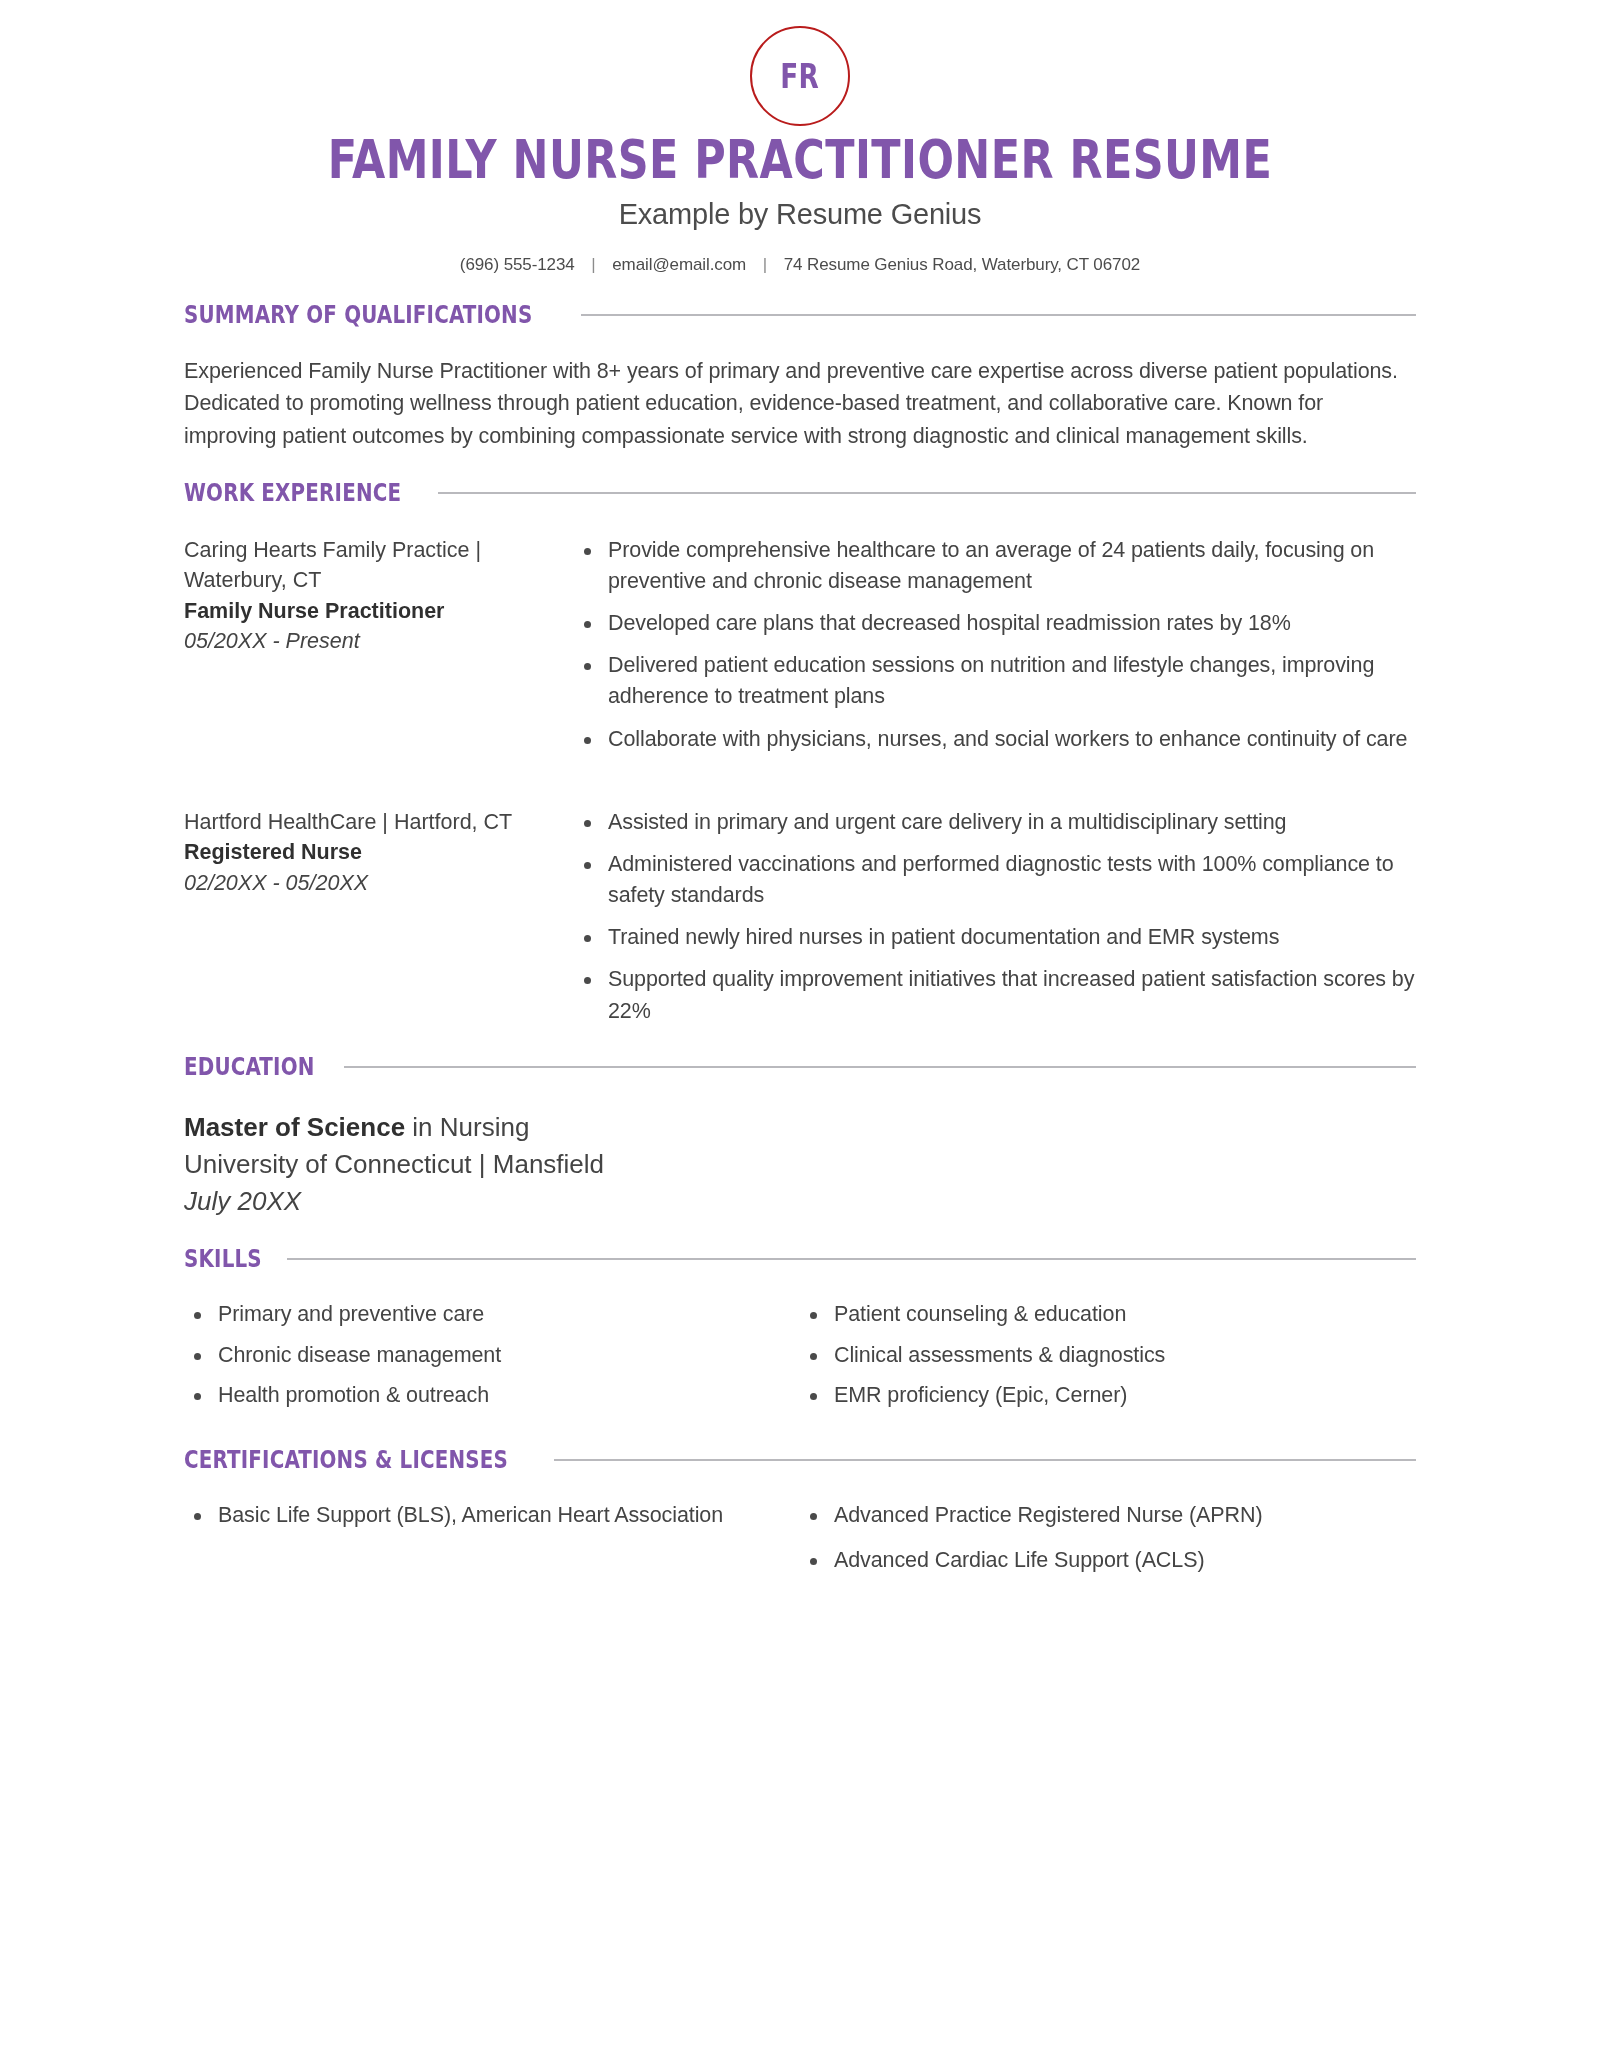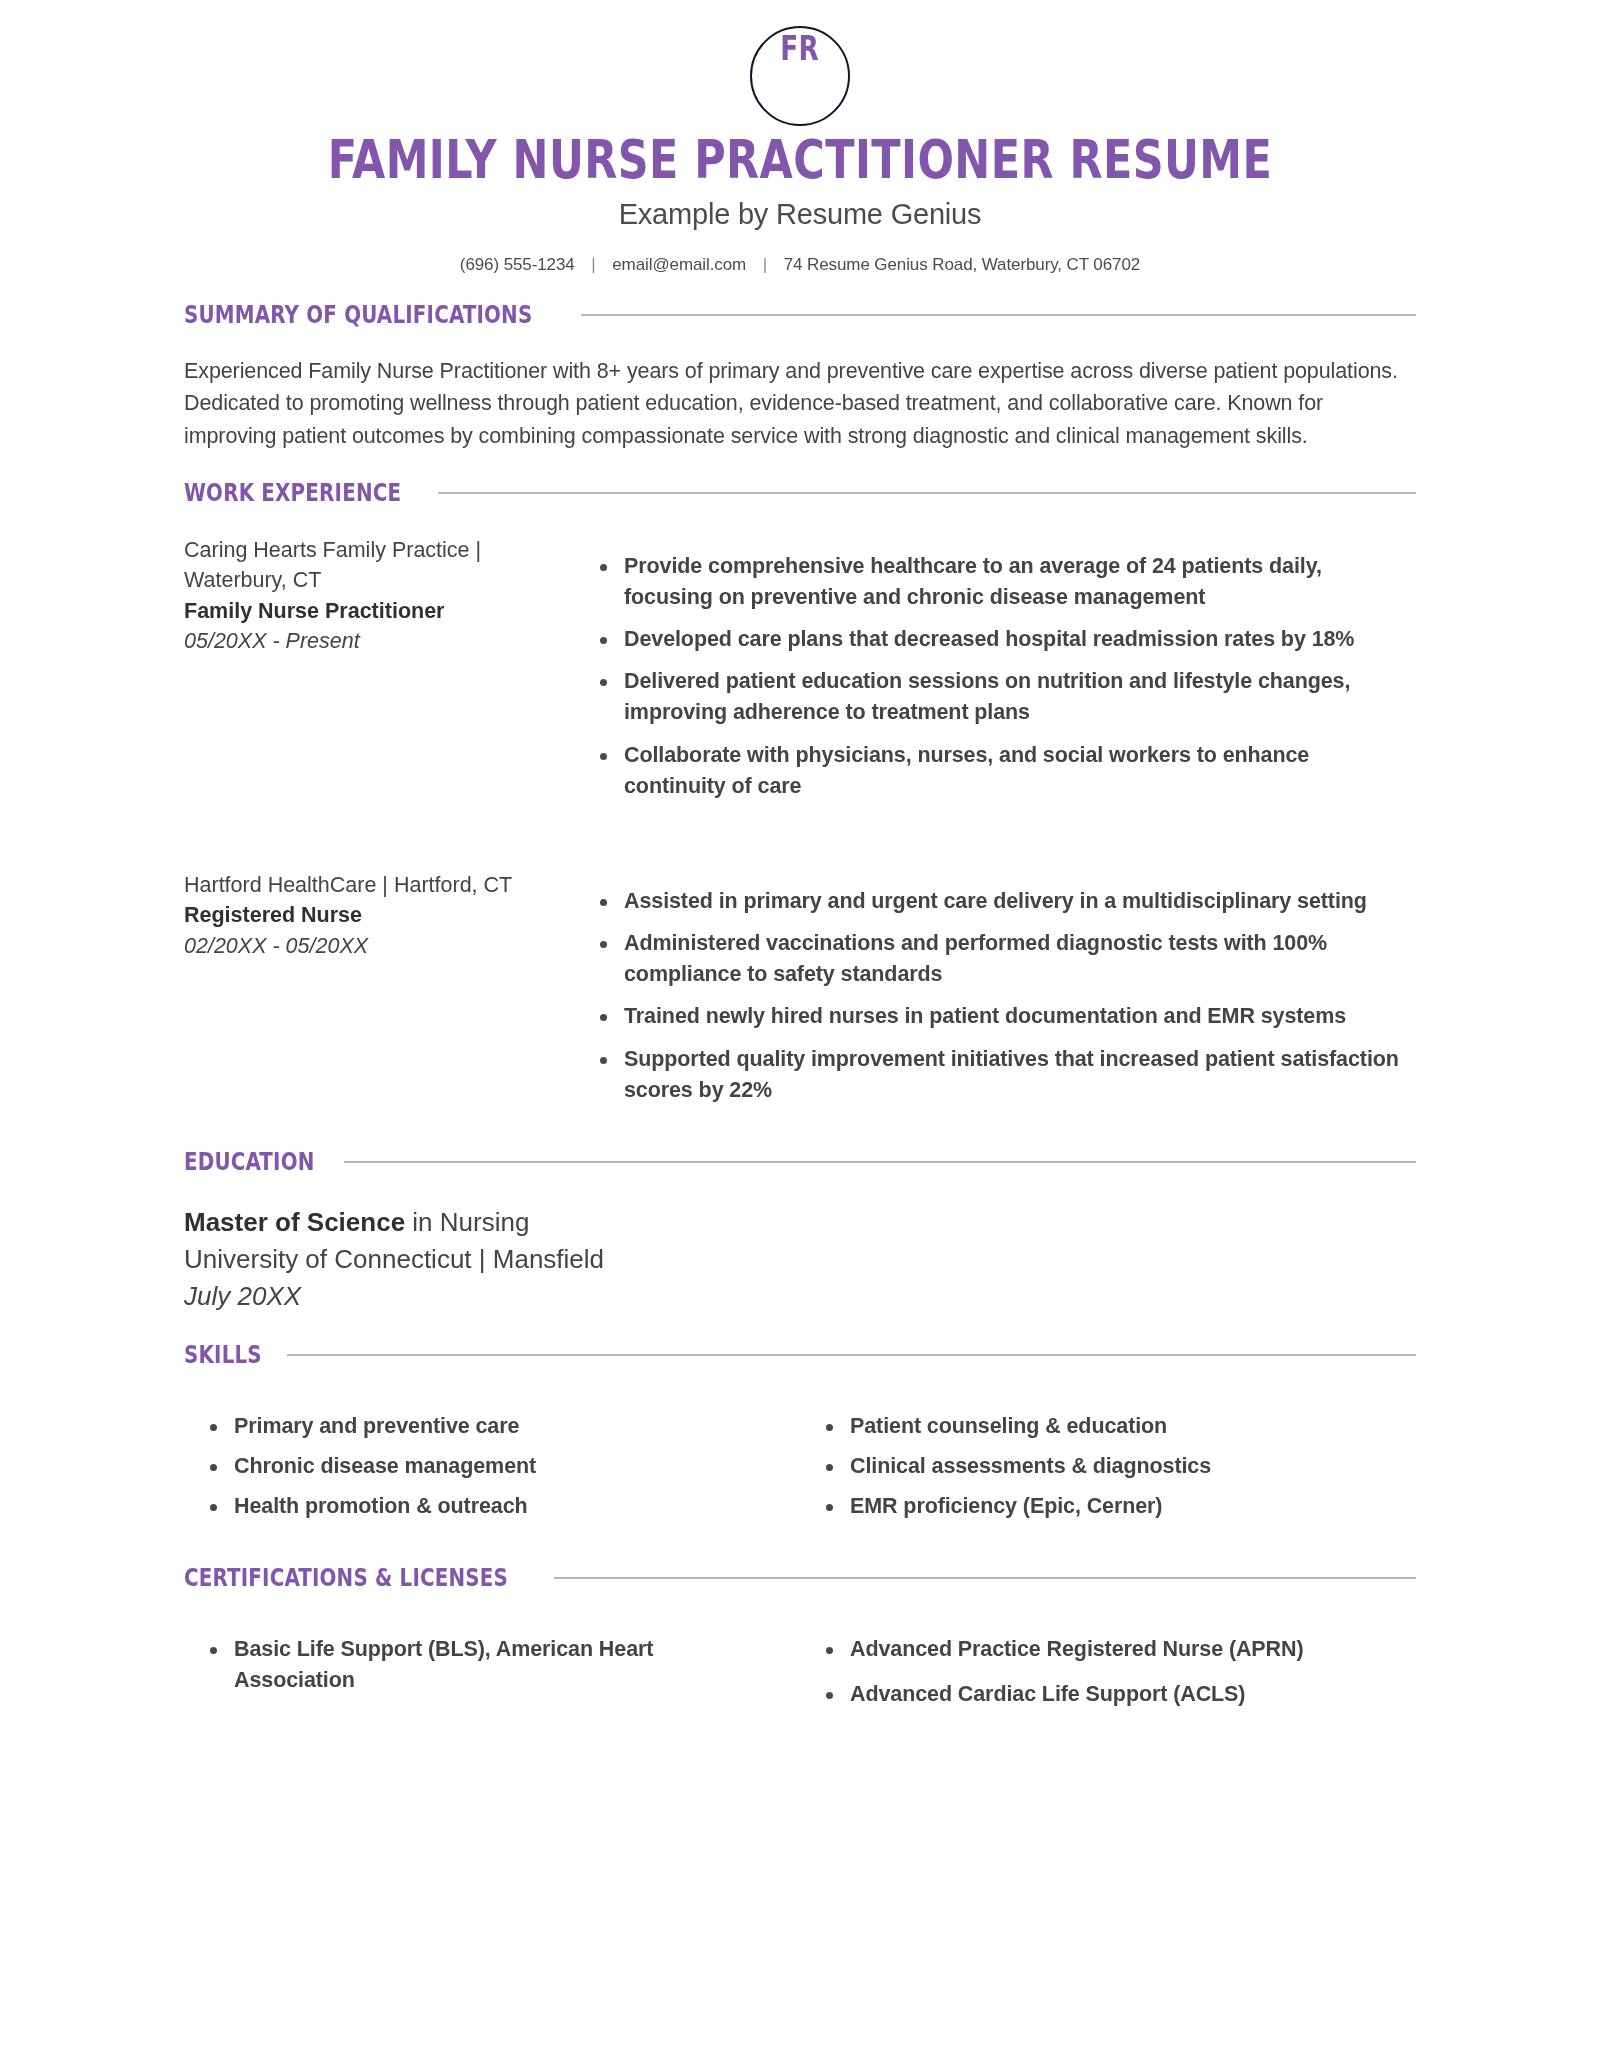--- a/index.html
+++ b/index.html
@@ -16,24 +16,24 @@
     width: 1232px;
     margin: 0 auto;
     padding: 0 0 0 0;
     position: relative;
   }
 
   
   .header { text-align: center; padding-top: 26px; }
   .monogram {
     width: 100px; height: 100px;
-    border: 2px solid #0f172a;
+    border: 2px solid #b91c1c;
     border-radius: 50%;
     margin: 0 auto 6px auto;
-    display: flex; align-items: flex-start; justify-content: center;
+    display: flex; align-items: center; justify-content: center;
   }
   .monogram-text {
     font-family: "Liberation Sans Narrow", "DejaVu Sans Condensed", "Liberation Sans", sans-serif;
     font-weight: bold;
     font-size: 34px;
     letter-spacing: 0.5px;
     color: #8156ab;
     transform: scaleX(0.86);
   }
   .res-title {
@@ -108,23 +108,22 @@
     font-size: 21.5px;
     line-height: 1.42;
     color: #444444;
   }
   .exp-company { color: #444444; }
   .exp-role { font-weight: bold; color: #303030; }
   .exp-dates { font-style: italic; color: #444444; }
   .exp-right { flex: 1 1 auto; }
 
   ul.bullets {
-    margin: 16px; padding: 0;
+    margin: 0; padding: 0;
     list-style: none;
-    font-weight: bold;
   }
   ul.bullets > li {
     position: relative;
     padding-left: 34px;
     font-size: 21.5px;
     line-height: 1.45;
     color: #444444;
     margin-bottom: 11px;
     letter-spacing: -0.1px;
   }

